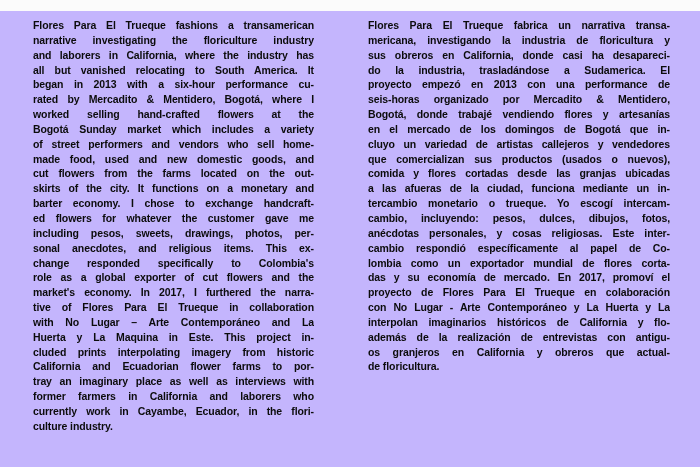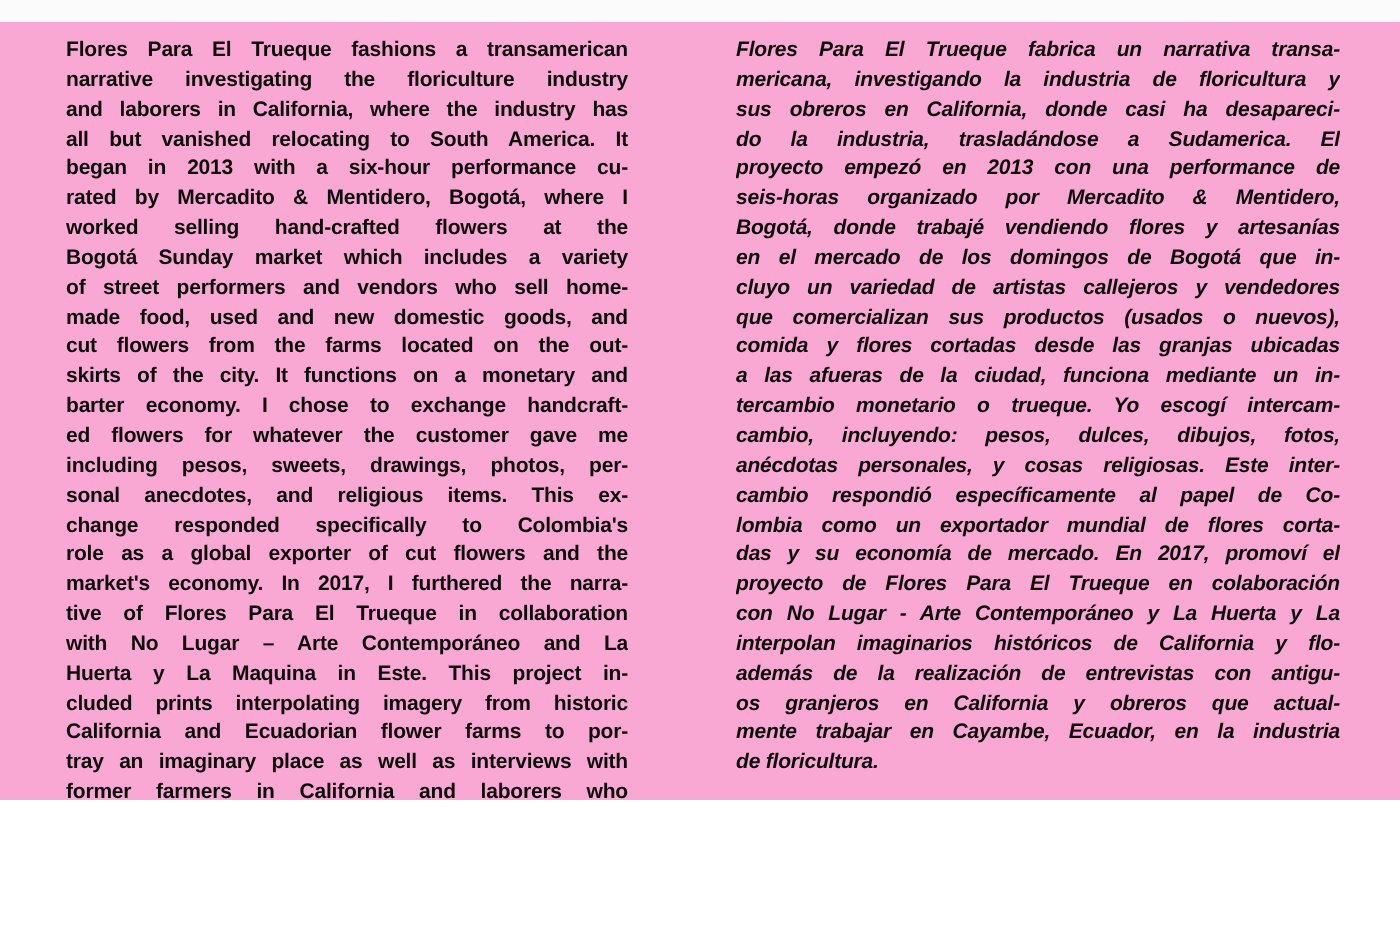--- a/index.html
+++ b/index.html
@@ -3,22 +3,22 @@
 <meta charset="utf-8">
 <style>
   html, body {
     margin: 0;
     padding: 0;
     background: #ffffff;
   }
   .page {
     position: relative;
     width: 700px;
-    height: 400px;
-    background: #f9a8d4;
+    height: 467px;
+    background: #c4b5fd;
     overflow: hidden;
     font-family: "Liberation Sans", sans-serif;
   }
   .top-band {
     position: absolute;
     top: 0; left: 0;
     width: 700px;
     height: 11px;
     background: #fbfbfb;
   }
@@ -29,21 +29,21 @@
     display: flex;
   }
   .col {
     font-weight: bold;
     font-size: 10.5px;
     line-height: 14.85px;
     letter-spacing: -0.1px;
     color: #0c0c0c;
   }
   .col-en { width: 281px; margin-right: 54px; }
-  .col-es { width: 302px; font-style: italic; }
+  .col-es { width: 302px; }
   .line {
     height: 14.85px;
     overflow: hidden;
     text-align: justify;
     text-align-last: justify;
   }
   .col .line:last-child {
     text-align-last: left;
   }
 </style>
@@ -100,17 +100,16 @@
         <div class="line">cambio, incluyendo: pesos, dulces, dibujos, fotos,</div>
         <div class="line">anécdotas personales, y cosas religiosas. Este inter-</div>
         <div class="line">cambio respondió específicamente al papel de Co-</div>
         <div class="line">lombia como un exportador mundial de flores corta-</div>
         <div class="line">das y su economía de mercado. En 2017, promoví el</div>
         <div class="line">proyecto de Flores Para El Trueque en colaboración</div>
         <div class="line">con No Lugar - Arte Contemporáneo y La Huerta y La</div>
         <div class="line">interpolan imaginarios históricos de California y flo-</div>
         <div class="line">además de la realización de entrevistas con antigu-</div>
         <div class="line">os granjeros en California y obreros que actual-</div>
-        <div class="line">mente trabajar en Cayambe, Ecuador, en la industria</div>
         <div class="line">de floricultura.</div>
       </div>
   </div>
 </div>
 
 </body></html>

